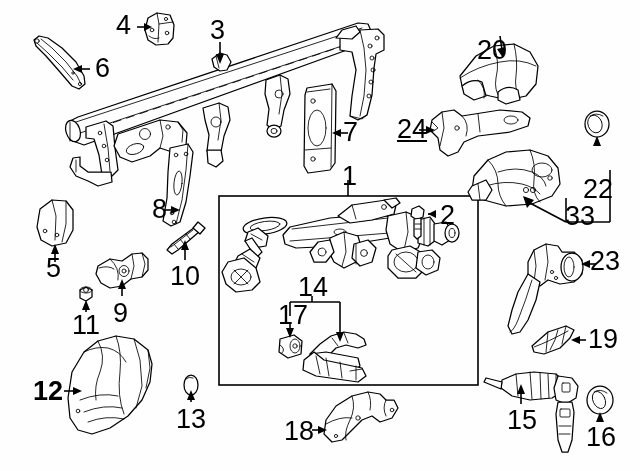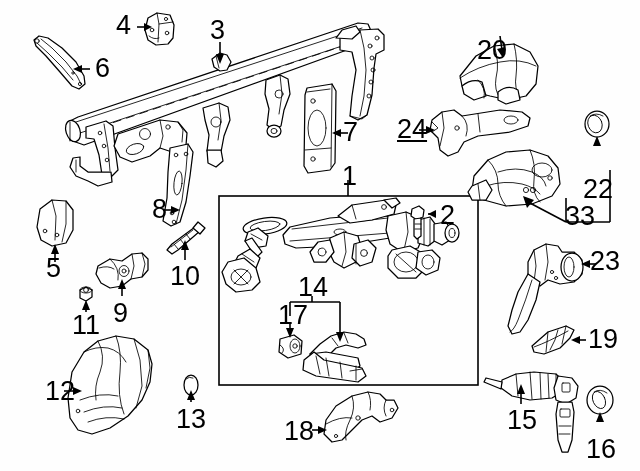--- a/index.html
+++ b/index.html
@@ -523,25 +523,25 @@
   <div class="callout-num" style="left:440px; top:202px;">2</div>
   <div class="callout-num" style="left:210px; top:17px;">3</div>
   <div class="callout-num" style="left:116px; top:12px;">4</div>
   <div class="callout-num" style="left:46px;  top:255px;">5</div>
   <div class="callout-num" style="left:95px;  top:55px;">6</div>
   <div class="callout-num" style="left:343px; top:119px;">7</div>
   <div class="callout-num" style="left:152px; top:196px;">8</div>
   <div class="callout-num" style="left:113px; top:300px;">9</div>
   <div class="callout-num" style="left:170px; top:263px;">10</div>
   <div class="callout-num" style="left:72px;  top:312px;">11</div>
-  <div class="callout-num" style="left:45px;  top:378px;">12</div>
+  <div class="callout-num" style="left:33px;  top:378px;font-weight:bold;">12</div>
   <div class="callout-num" style="left:176px; top:406px;">13</div>
   <div class="callout-num" style="left:298px; top:274px;">14</div>
   <div class="callout-num" style="left:507px; top:407px;">15</div>
-  <div class="callout-num" style="left:586px; top:436px;">16</div>
+  <div class="callout-num" style="left:586px; top:424px;">16</div>
   <div class="callout-num" style="left:278px; top:302px;">17</div>
   <div class="callout-num" style="left:284px; top:418px;text-align:right;">18</div>
   <div class="callout-num" style="left:588px; top:326px;">19</div>
   <div class="callout-num" style="left:477px; top:12px;margin-top:25px;">20</div>
   <div class="callout-num" style="left:565px; top:203px;">33</div>
   <div class="callout-num" style="left:583px; top:148px;margin-top:28px;">22</div>
   <div class="callout-num" style="left:590px; top:248px;">23</div>
   <div class="callout-num" style="left:397px; top:116px;text-decoration:underline;">24</div>
 
 </div>

